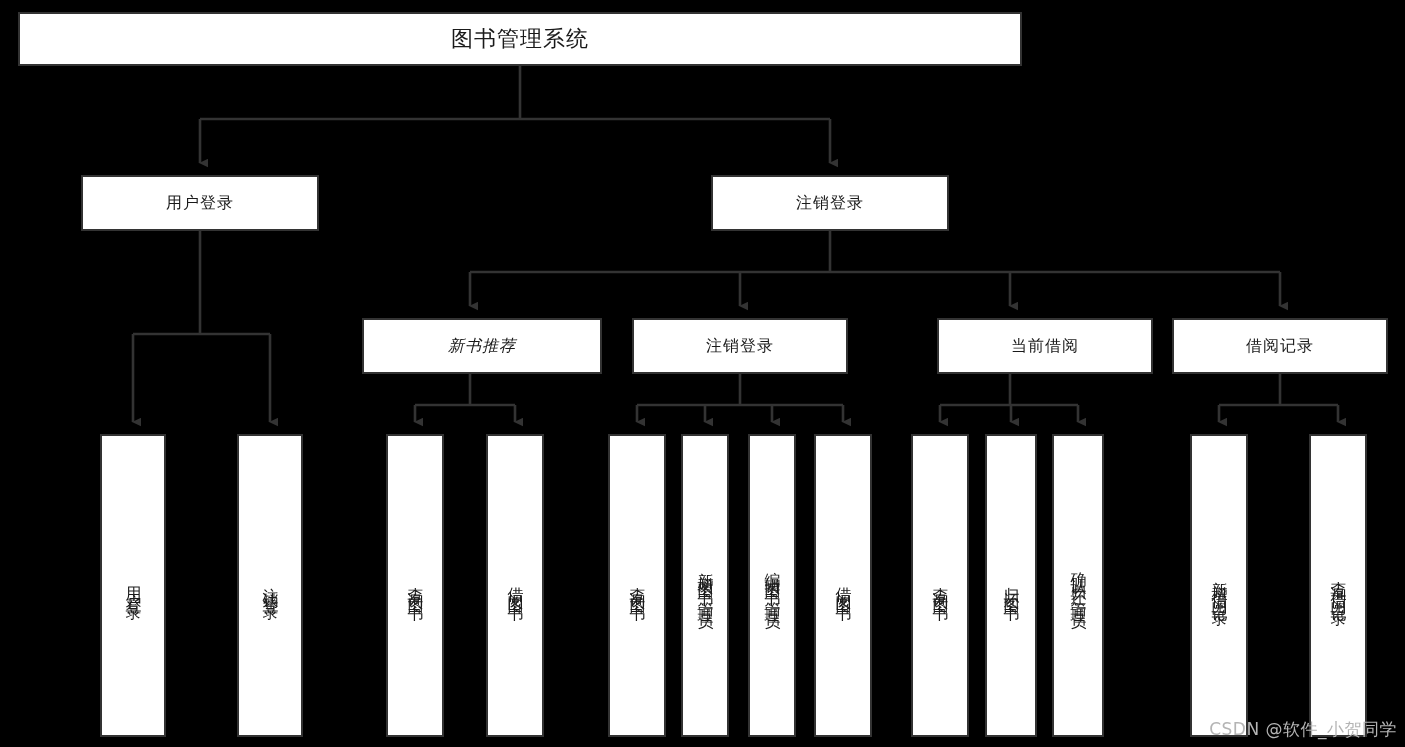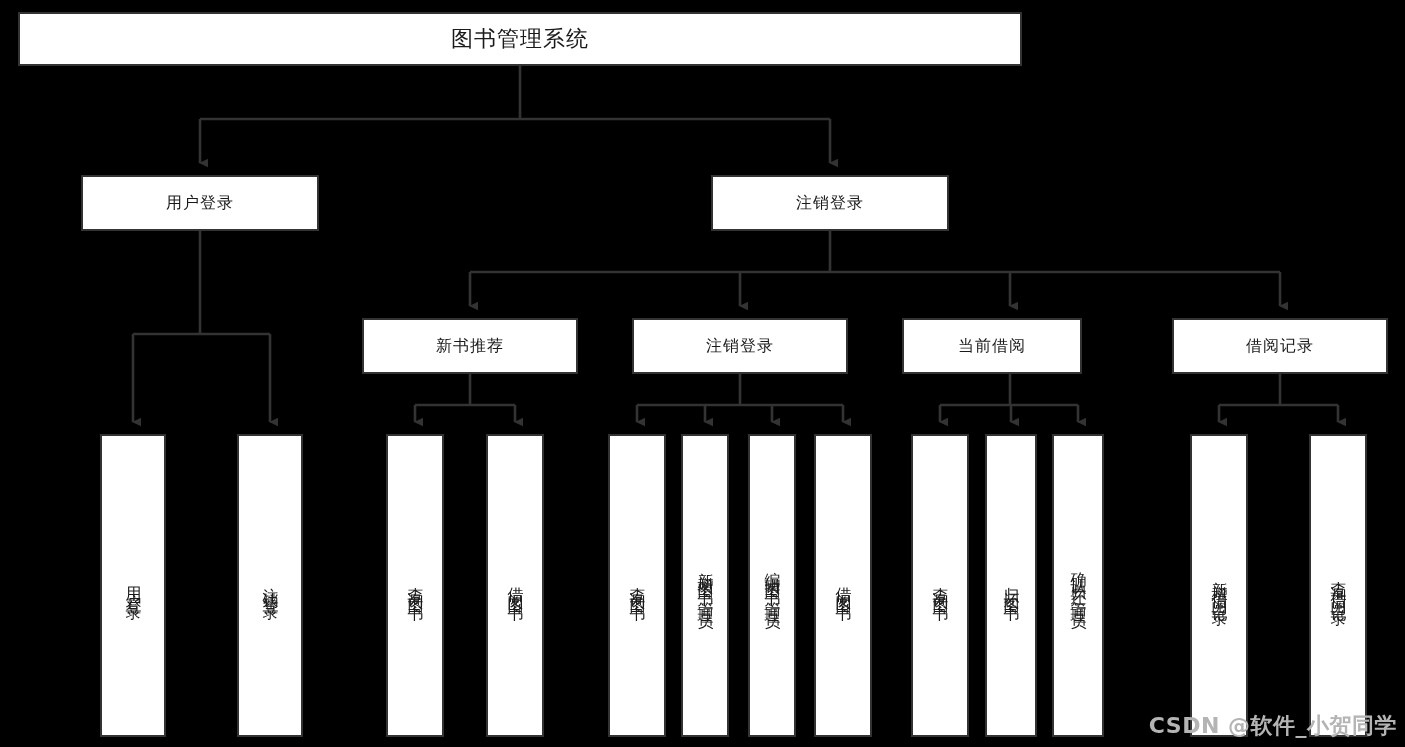--- a/index.html
+++ b/index.html
@@ -50,26 +50,25 @@
     white-space: normal;
     max-height: 285px;
   }
   .node.root .node-label {
     font-size: 22px;
   }
   #watermark {
     position: absolute;
     right: 8px;
     bottom: 6px;
-    font-size: 22px;
+    font-size: 17px;
     color: #b4b4b4;
     letter-spacing: 0.5px;
     z-index: 5;
     white-space: nowrap;
-    font-weight: bold;
   }
 </style>
 </head>
 <body>
 
 <div id="diagram-root">
 
   <svg id="edges-layer" viewBox="0 0 1405 747" width="1405" height="747" xmlns="http://www.w3.org/2000/svg">
     <defs>
       <marker id="arrowhead" markerWidth="9" markerHeight="9" refX="4.2" refY="8" orient="auto" markerUnits="userSpaceOnUse">
@@ -125,27 +124,27 @@
     <span class="node-label">图书管理系统</span>
   </div>
 
   <div class="node" style="left: 81px; top: 175px; width: 238px; height: 56px;">
     <span class="node-label">用户登录</span>
   </div>
   <div class="node" style="left: 711px; top: 175px; width: 238px; height: 56px;">
     <span class="node-label">注销登录</span>
   </div>
 
-  <div class="node" style="left: 362px; top: 318px; width: 216px; height: 56px;">
+  <div class="node" style="left: 362px; top: 318px; width: 240px; height: 56px; font-style: italic;">
     <span class="node-label">新书推荐</span>
   </div>
   <div class="node" style="left: 632px; top: 318px; width: 216px; height: 56px;">
     <span class="node-label">注销登录</span>
   </div>
-  <div class="node" style="left: 902px; top: 318px; width: 180px; height: 56px;">
+  <div class="node" style="left: 937px; top: 318px; width: 216px; height: 56px;">
     <span class="node-label">当前借阅</span>
   </div>
   <div class="node" style="left: 1172px; top: 318px; width: 216px; height: 56px;">
     <span class="node-label">借阅记录</span>
   </div>
 
   <div class="node vertical" style="left: 100px; top: 434px; width: 66px; height: 303px;">
     <span class="node-label">用户登录</span>
   </div>
   <div class="node vertical" style="left: 237px; top: 434px; width: 66px; height: 303px;">

